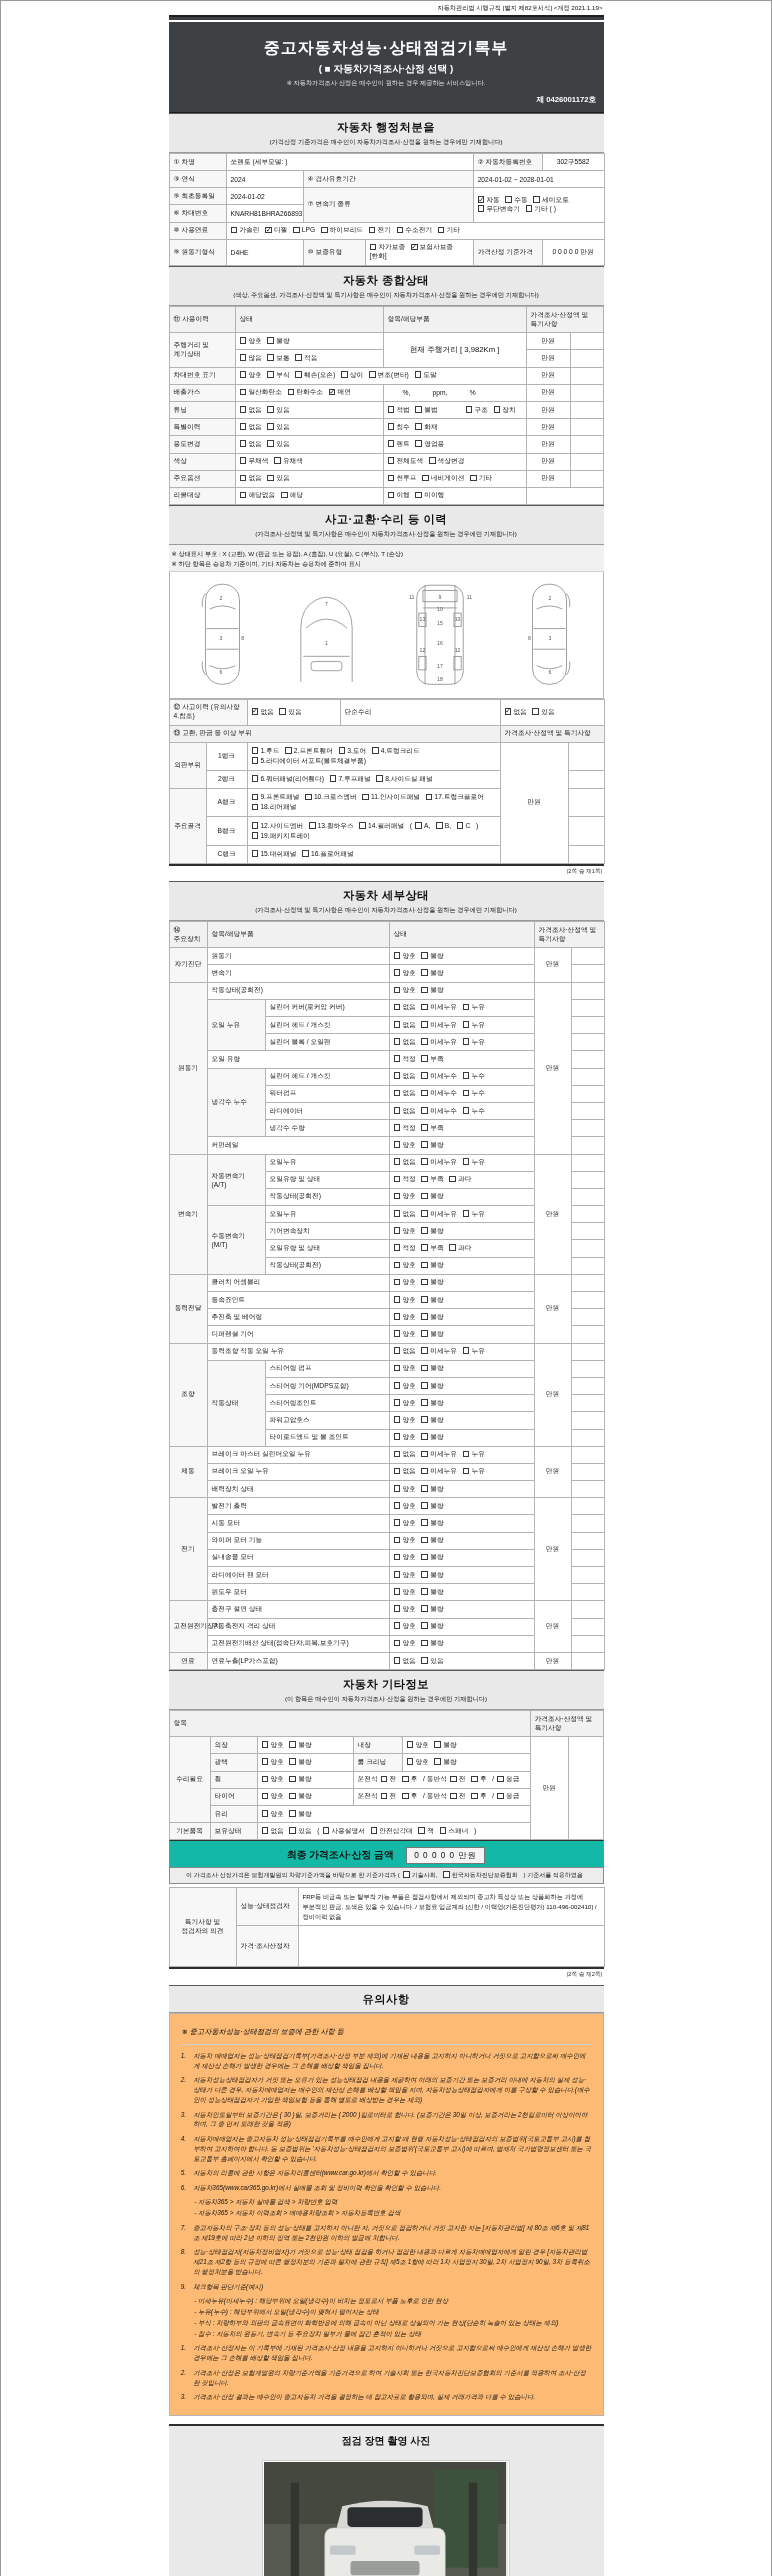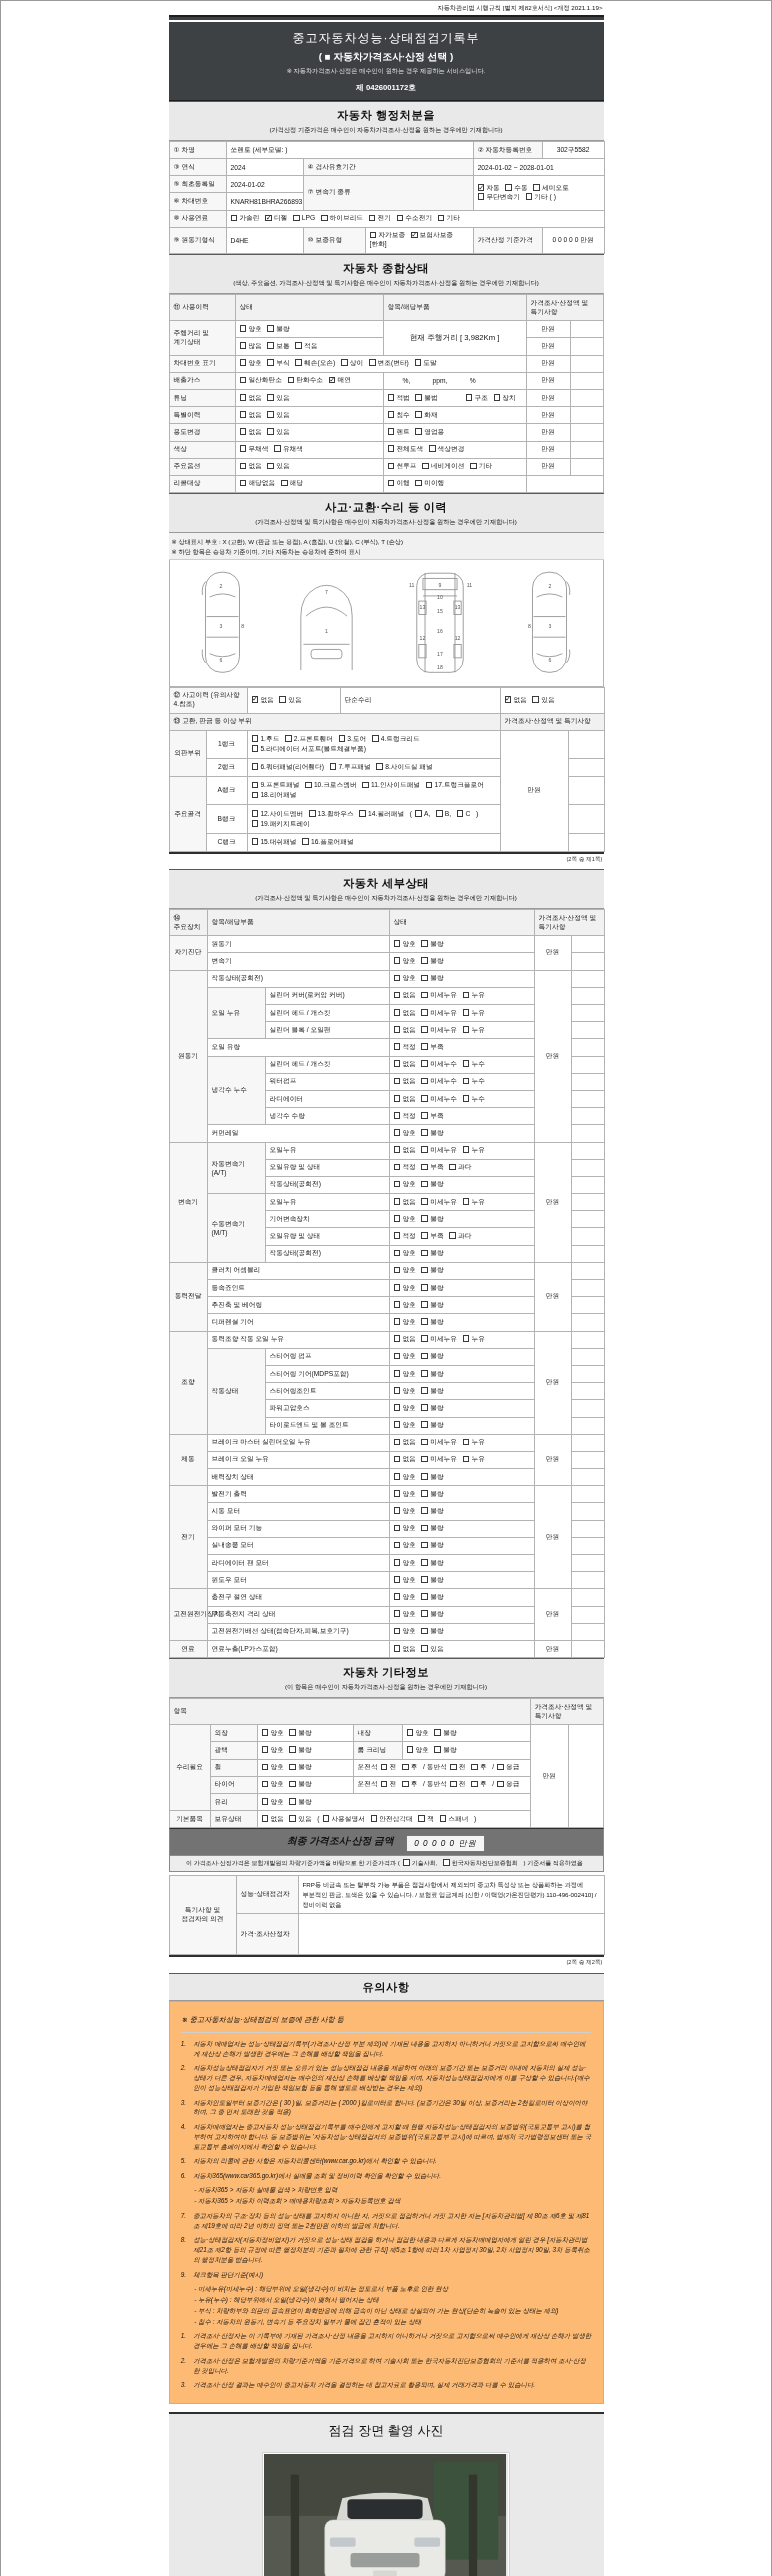--- a/index.html
+++ b/index.html
@@ -3,24 +3,24 @@
 <meta charset="utf-8">
 <style>
   html,body{margin:0;padding:0;background:#fff;}
   body{width:773px;font-family:"Liberation Sans","DejaVu Sans",sans-serif;color:#111;}
   .page{width:772px;border:0.5px solid #9a9a9a;box-sizing:border-box;background:#fff;padding-bottom:15.5px;}
   .doc{width:435px;margin:0 auto;}
   .topnote{font-size:6.2px;text-align:right;padding:3.1px 1px 1.5px;color:#111;}
   
   .band{background:#3e4144;color:#fff;border-top:2.1px solid #1e1e1e;border-bottom:1px solid #1e1e1e;padding-top:3.1px;}
   .band-inner{border-top:2.6px solid #fff;padding:8.2px 5.2px 4.1px;}
-  .t1{font-size:12px;font-weight:normal;text-align:center;letter-spacing:1px;}
+  .t1{font-size:16px;font-weight:bold;text-align:center;letter-spacing:1px;margin-top:8px;}
   .t2{font-size:9.8px;font-weight:bold;text-align:center;margin-top:4.1px;}
   .t3{font-size:6.2px;text-align:center;margin-top:2.6px;color:#e3e3e3;}
-  .docno{font-size:7.7px;font-weight:bold;text-align:center;padding:7.2px 2.1px 3.1px;}
+  .docno{font-size:7.7px;font-weight:bold;text-align:right;padding:7.2px 2.1px 3.1px;}
   
   .sechead{background:#e9e9e9;border-top:1px solid #5a5a5a;border-bottom:0.5px solid #9a9a9a;text-align:center;padding:6.2px 0 5.2px;}
   .sechead .h{font-size:11.3px;font-weight:bold;letter-spacing:0.5px;}
   .sechead .n{font-size:6.2px;margin-top:2.6px;}
   
   table{border-collapse:collapse;width:435px;font-size:6.7px;table-layout:fixed;}
   td,th{border:0.5px solid #b3b3b3;padding:3.6px 4.1px;vertical-align:middle;word-break:keep-all;}
   th{background:#f1f1f1;font-weight:normal;text-align:left;}
   .lab{background:#f7f7f7;}
   .cen{text-align:center;}
@@ -35,38 +35,38 @@
   .thick{border-top:2.6px solid #2e2e2e;}
   .marker{font-size:5.7px;text-align:right;padding:2.1px 1px 5.2px;color:#333;}
   
   .legend{font-size:6.2px;padding:4.1px 3.1px 1px;background:#f1f1f1;border-bottom:0.5px solid #cfcfcf;}
   .legend div{margin:1px 0;}
   .diagrams{display:flex;justify-content:space-around;align-items:center;padding:7.2px 3.1px;border:0.5px solid #b3b3b3;border-top:none;background:#fff;}
   .diagrams svg{display:block;}
   .dstroke{stroke:#8c8c8c;fill:none;stroke-width:1.6;}
   .dnum{font-size:10px;fill:#555;}
   
-  .finalbar{border:0.5px solid #8a8a8a;border-top:1.5px solid #2e2e2e;background:#737373;display:flex;justify-content:center;padding:5.2px 0 3.1px;gap:12.4px;font-style:italic;}
+  .finalbar{border:0.5px solid #8a8a8a;border-top:1.5px solid #2e2e2e;background:#14b8a6;display:flex;align-items:center;justify-content:center;padding:5.2px 0 3.1px;gap:12.4px;}
   .finalbar .fl{font-size:9.8px;font-weight:bold;}
   .pricebox{border:0.5px solid #777;background:#f5f5f5;font-size:8.2px;padding:2.1px 7.2px;letter-spacing:1px;}
   .finalnote{border:0.5px solid #8a8a8a;border-top:none;background:#ededed;font-size:6px;text-align:center;padding:3.1px 2.1px;}
   
   .noticebox{border:0.5px solid #b3b3b3;background:#fdba74;padding:8.2px 11.3px;font-size:6.4px;line-height:1.55;font-style:italic;}
   .ntitle{font-size:7.2px;padding:4.1px 1px 6.2px;border-bottom:0.5px solid #cfcfcf;margin-bottom:6.2px;}
   .ntitle2{font-size:7.2px;padding:7.2px 1px 5.2px;border-top:0.5px solid #cfcfcf;margin-top:5.2px;}
   .nitem{display:flex;margin:4.6px 0;}
   .nitem .num{width:12.4px;flex:none;}
   .nsub{margin:1px 0 1px 13.4px;}
   .selectbox{border:1px solid #555;margin:7.2px 0;padding:5.2px 8.2px 6.2px;}
   .selectbox .st{text-align:center;font-weight:bold;font-size:8.2px;border:0.5px solid #777;display:block;width:165px;margin:0 auto 5.2px;padding:2.6px 0;background:#f2f2f2;}
   .selectbox .sl1{font-size:6.2px;margin:2.1px 0;}
   .selectbox .sl2{font-size:6.2px;margin:2.1px 0;color:#2442c8;}
   
   .photosec{background:#e9e9e9;border-top:2.1px solid #2e2e2e;border-bottom:0.5px solid #9a9a9a;padding-bottom:13.4px;margin-top:8.2px;}
-  .photohead{text-align:center;font-size:13px;font-weight:normal;padding:8.2px 0 3.1px;}
+  .photohead{text-align:center;font-size:10px;font-weight:bold;padding:8.2px 0 3.1px;}
   .photo{width:244px;margin:9.3px auto 0;border:1px solid #fff;box-shadow:0 0 0 0.5px #bbb;}
   .photo svg{display:block;}
   .opinion-text{font-size:6.2px;line-height:1.6;}
   .tallcell{height:33px;}
 </style>
 </head>
 <body>
 
 <div class="page">
  <div class="doc">

